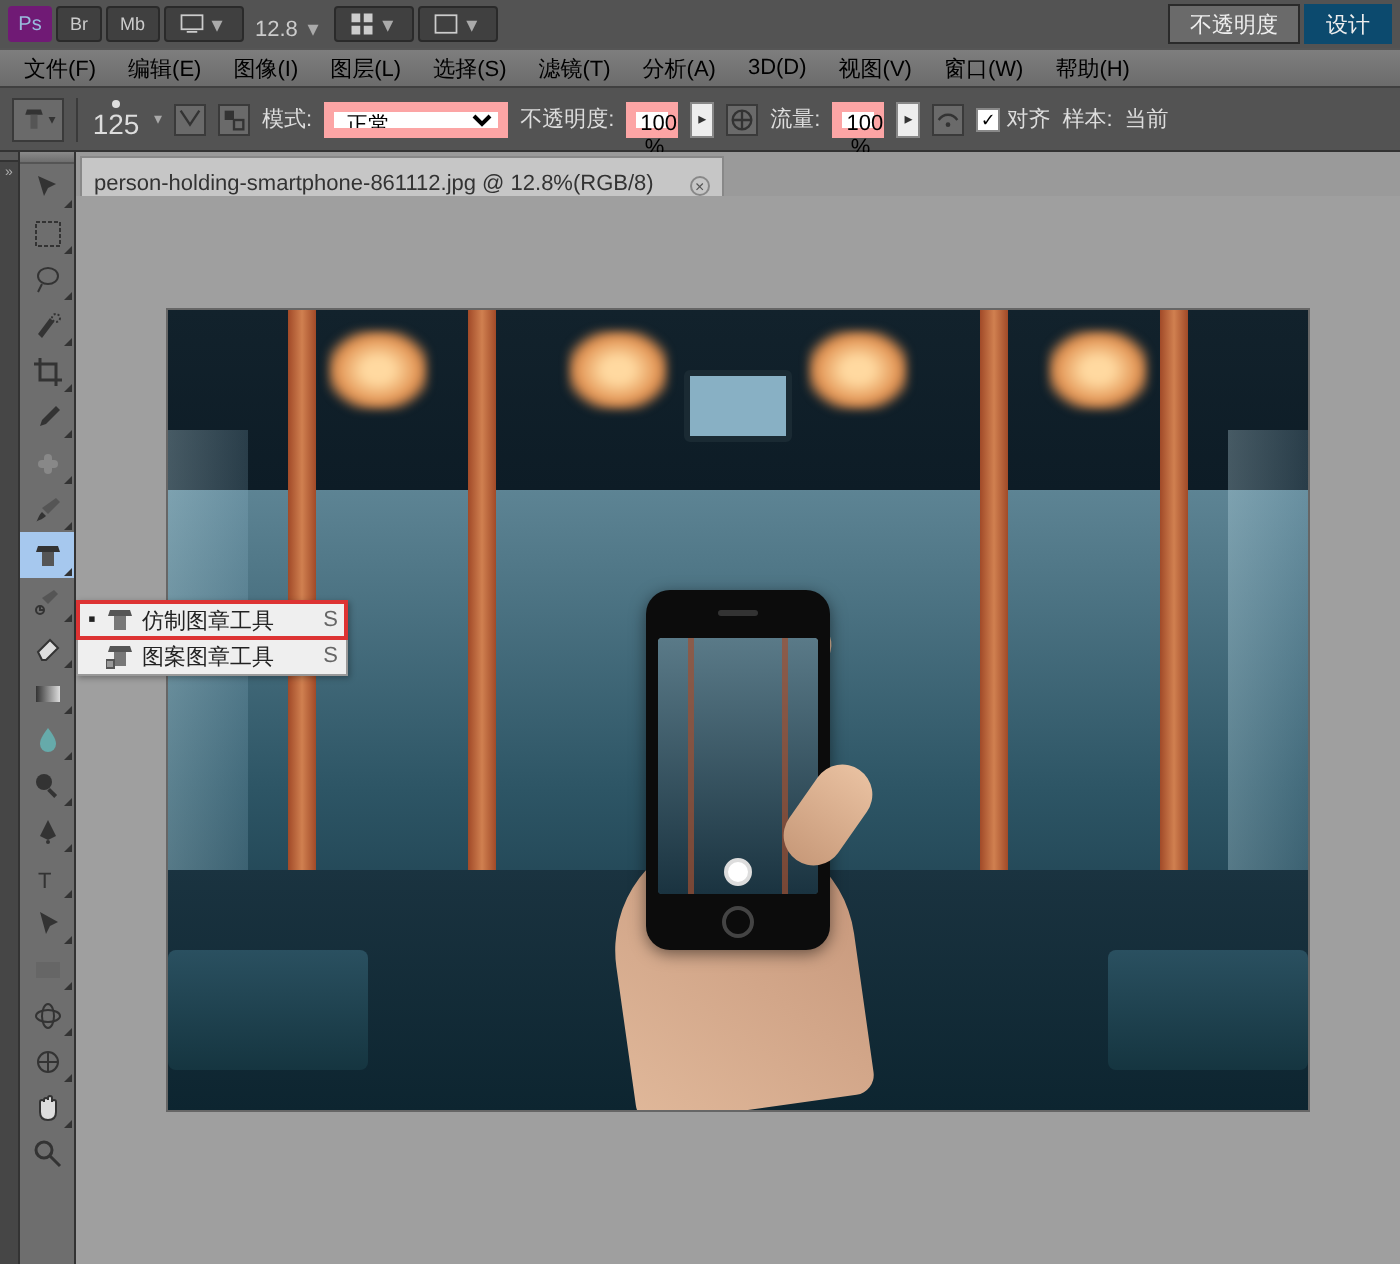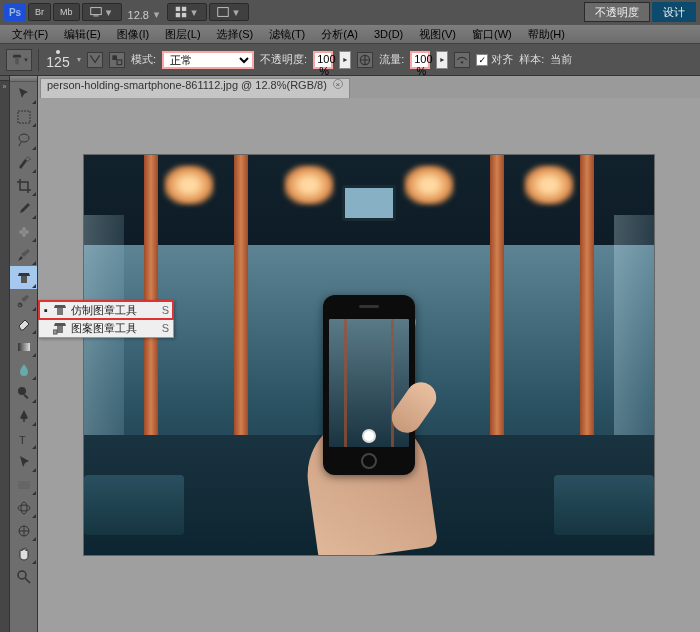--- a/index.html
+++ b/index.html
@@ -1,50 +1,50 @@
 <!DOCTYPE html>
 <html><head>
 <meta charset="utf-8">
 <style>
 *{box-sizing:border-box;margin:0;padding:0;font-family:"Microsoft YaHei","SimSun",sans-serif;font-size:11px}
 body{background:#535353;width:700px;height:632px;overflow:hidden;position:relative}
 .topbar{height:24px;background:#535353;display:flex;align-items:center;padding:0 4px;gap:2px}
-.topbar .logo{width:22px;height:18px;background:#1d4ed8;color:#9bd;display:flex;align-items:center;justify-content:center;font-weight:bold;font-size:10px;border-radius:2px}
+.topbar .logo{width:22px;height:18px;background:#701a75;color:#9bd;display:flex;align-items:center;justify-content:center;font-weight:normal;font-size:10px;border-radius:2px}
 .topbar .pill{background:#404040;border:1px solid #2a2a2a;height:18px;padding:0 6px;display:flex;align-items:center;justify-content:center;color:#ccc;font-size:9px;border-radius:2px}
 .topbar .dd{width:12px;text-align:center;color:#aaa}
 .topbar .zoom{color:#ccc;padding:0 4px;display:flex;align-items:flex-end;height:18px}
 .topbar .sep{flex:1}
 .topbar .bigbtn{background:#6a6a6a;border:1px solid #2a2a2a;height:20px;padding:0 10px;color:#eee;display:flex;align-items:center}
 .menubar{height:20px;background:linear-gradient(#7e7e7e,#6c6c6c);display:flex;align-items:center;padding:0 4px;gap:0;border-top:1px solid #555;border-bottom:1px solid #404040}
 .menubar .m{color:#000;padding:0 8px;height:100%;display:flex;align-items:center;cursor:default}
 .optbar{height:32px;background:#535353;border-bottom:1px solid #333;display:flex;align-items:center;padding:0 6px;gap:6px}
 .optbar .tool-ico{width:26px;height:22px;background:#6a6a6a;border:1px solid #3a3a3a;display:flex;align-items:center;justify-content:center;color:#333}
 .optbar .brush-prev{width:26px;height:24px;display:flex;flex-direction:column;align-items:center;justify-content:center;color:#ddd}
 .optbar .brush-prev .dot{width:4px;height:4px;background:#ddd;border-radius:50%}
 .optbar .brush-prev .sz{font-size:14px;color:#ddd}
 .optbar .ib{width:16px;height:16px;border:1px solid #3a3a3a;background:#6a6a6a;display:flex;align-items:center;justify-content:center;color:#333;font-size:9px}
 .optbar .lbl{color:#ddd}
-.optbar select,.optbar .txt{background:#fff;border:2px solid #fca5a5;height:18px;font-size:11px;padding:0 2px}
+.optbar select,.optbar .txt{background:#fff;border:5px solid #fca5a5;height:18px;font-size:11px;padding:0 2px}
 .optbar .txt{width:18px;text-align:right;padding-right:14px;position:relative}
 .optbar .txt .pct{position:absolute;right:2px;color:#000}
 .optbar .arr{width:12px;height:18px;border:1px solid #888;background:#eee;display:flex;align-items:center;justify-content:center;color:#333;font-size:8px}
 .optbar .chk{display:flex;align-items:center;gap:3px;color:#ddd}
 .optbar .chk .bx{width:12px;height:12px;background:#fff;border:1px solid #888;display:flex;align-items:center;justify-content:center;color:#000;font-size:9px}
 .workarea{display:flex;height:556px}
 .sidecol{display:flex;flex-direction:column;width:10px;background:#464646;border-right:1px solid #333}
 .sidecol .grip{height:5px;background:#5a5a5a;border-bottom:1px solid #333}
 .sidecol .tiny{height:11px;display:flex;align-items:center;justify-content:center;color:#aaa;font-size:7px}
 .toolcol{width:28px;background:#6e6e6e;display:flex;flex-direction:column;border-right:1px solid #333}
 .toolcol .grip{height:6px;background:linear-gradient(#8a8a8a,#6e6e6e);border-bottom:1px solid #555}
 .toolcol .t{height:23px;display:flex;align-items:center;justify-content:center;position:relative;color:#2a2a2a;border-bottom:0;cursor:default}
 .toolcol .t.sel{background:#a6c8ee}
 .toolcol .t .tri{position:absolute;bottom:1px;right:1px;width:0;height:0;border-left:4px solid transparent;border-bottom:4px solid #333}
 .canvaszone{flex:1;background:#9a9a9a;position:relative}
 .tabrow{height:22px;background:#9a9a9a;display:flex;align-items:flex-end;gap:0;padding-left:2px}
-.tab{background:#c6c6c6;border:1px solid #888;border-bottom:none;height:20px;padding:0 6px;display:flex;align-items:flex-start;gap:6px;color:#333}
+.tab{background:#c6c6c6;border:1px solid #888;border-bottom:none;height:20px;padding:0 6px;display:flex;align-items:flex-end;gap:18px;color:#333}
 .tab .x{width:10px;height:10px;border:1px solid #888;border-radius:50%;display:flex;align-items:center;justify-content:center;font-size:8px;color:#555}
 .canvas{position:absolute;top:22px;left:0;right:0;bottom:0;background:#9f9f9f;display:flex;align-items:center;justify-content:center}
 .photo{width:570px;height:400px;margin-top:-20px;background:#0a2030;position:relative;overflow:hidden;box-shadow:0 0 0 1px #666}
 .flyout{position:absolute;left:38px;top:300px;width:136px;background:#efefef;border:1px solid #999;box-shadow:1px 1px 3px rgba(0,0,0,.3);z-index:50}
 .flyout .row{height:18px;display:flex;align-items:center;padding:0 4px;gap:4px;color:#222}
 .flyout .row .bullet{width:6px;text-align:center}
 .flyout .row .k{margin-left:auto;color:#666}
 .flyout .row.hi{outline:2px solid #d33;outline-offset:-1px}
 
 .photo .sky{position:absolute;inset:0;background:linear-gradient(#7aa0b0 0%,#2d5565 60%,#0d2a38 100%)}

